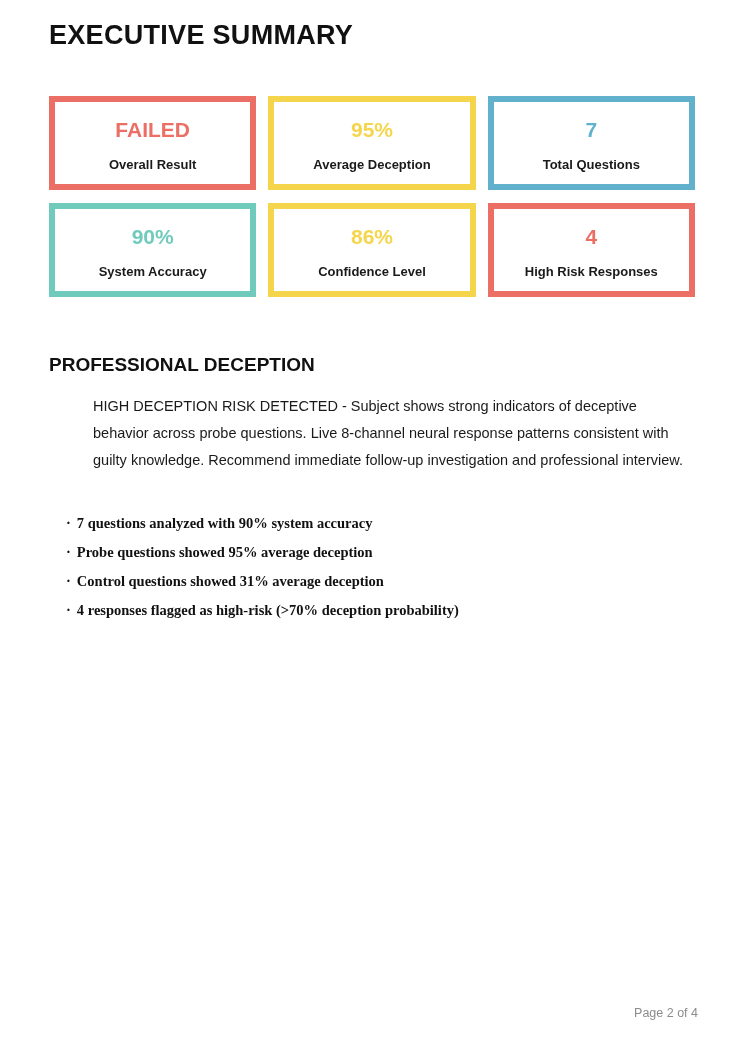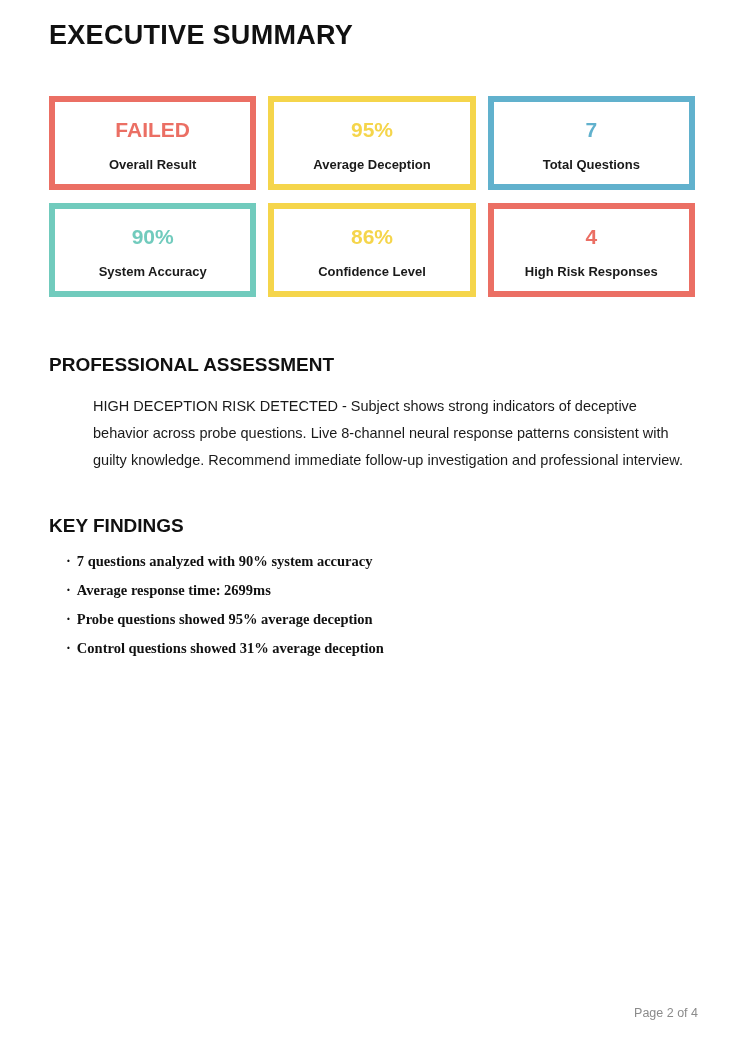--- a/index.html
+++ b/index.html
@@ -126,37 +126,36 @@
     </div>
 
     <div class="metric-card" style="border-color: rgb(235, 111, 100);">
       <span class="metric-value" style="color: rgb(235, 111, 100);">4</span>
       <span class="metric-label">High Risk Responses</span>
     </div>
 
   </div>
 
   <div class="assessment-section">
-    <h2 class="section-heading">PROFESSIONAL ASSESSMENT</h2>
+    <h2 class="section-heading">PROFESSIONAL DECEPTION</h2>
     <p class="assessment-body">HIGH DECEPTION RISK DETECTED - Subject shows strong indicators of deceptive behavior across probe questions. Live 8-channel neural response patterns consistent with guilty knowledge. Recommend immediate follow-up investigation and professional interview.</p>
   </div>
 
   <div class="findings-section">
-    <h2 class="section-heading">KEY FINDINGS</h2>
     <ul class="findings-list">
       <li>
         <span class="bullet-dot">·</span><span>7 questions analyzed with 90% system accuracy</span>
-      </li>
-      <li>
-        <span class="bullet-dot">·</span><span>Average response time: 2699ms</span>
       </li>
       <li>
         <span class="bullet-dot">·</span><span>Probe questions showed 95% average deception</span>
       </li>
       <li>
         <span class="bullet-dot">·</span><span>Control questions showed 31% average deception</span>
+      </li>
+      <li>
+        <span class="bullet-dot">·</span><span>4 responses flagged as high-risk (&gt;70% deception probability)</span>
       </li>
     </ul>
   </div>
 
   <div class="page-footer">Page 2 of 4</div>
 
 </div>
 
 </body></html>

